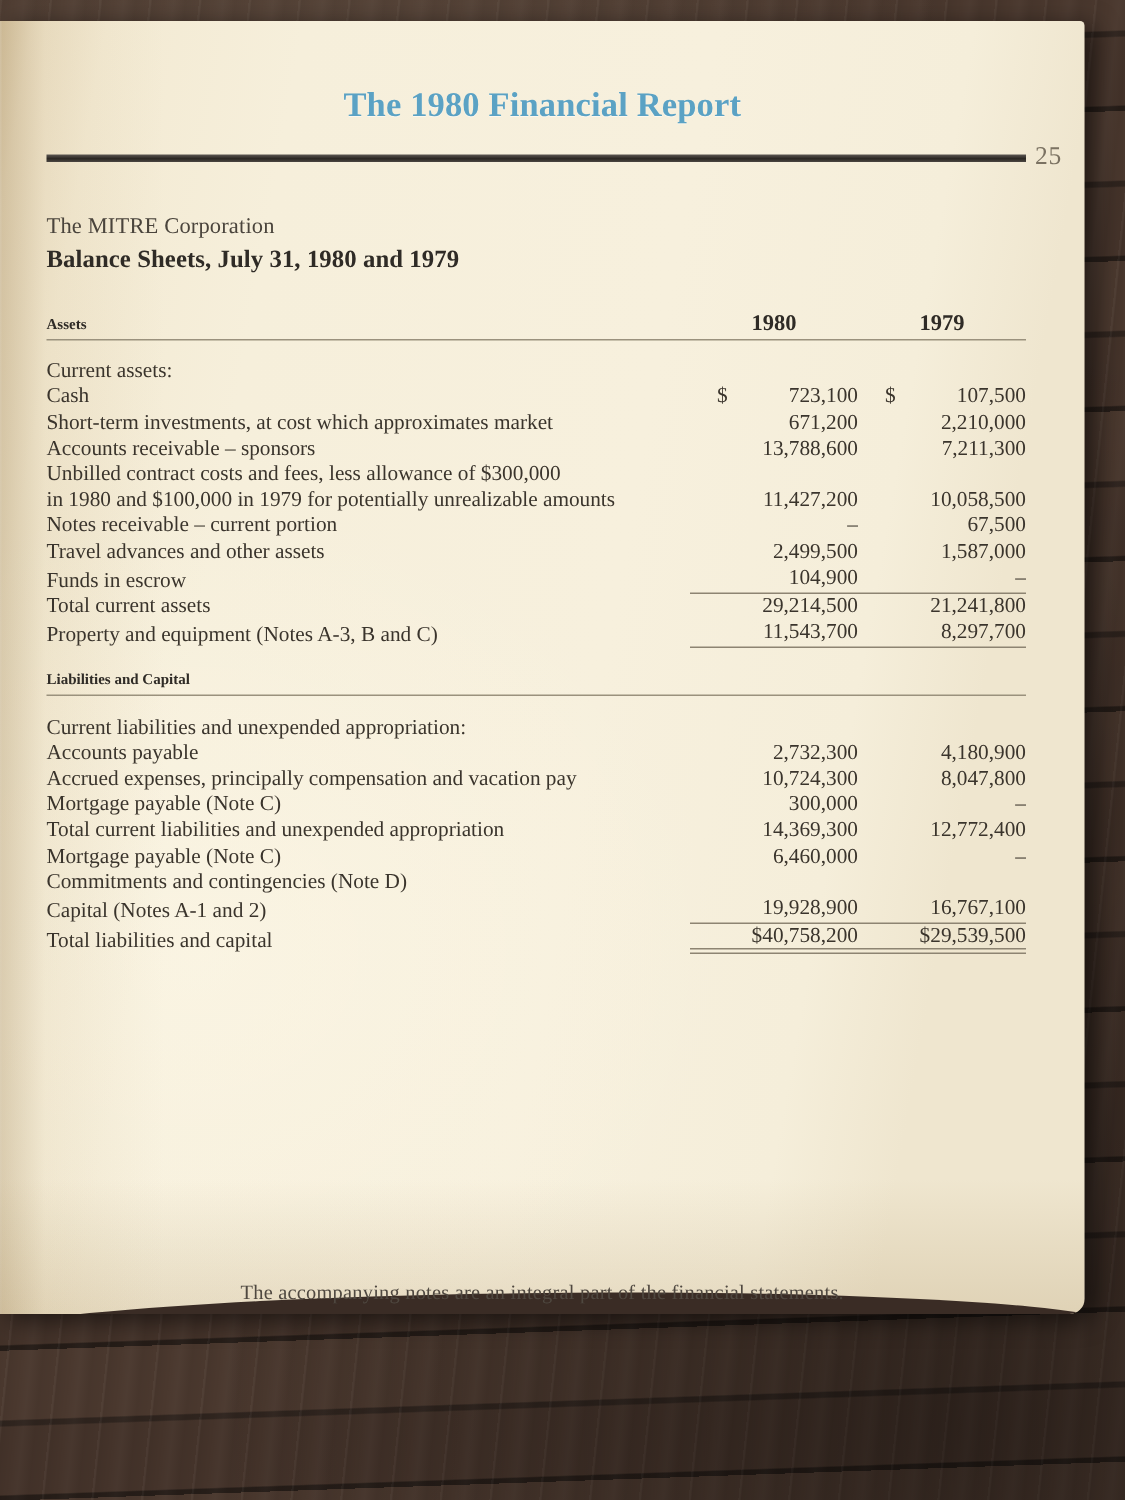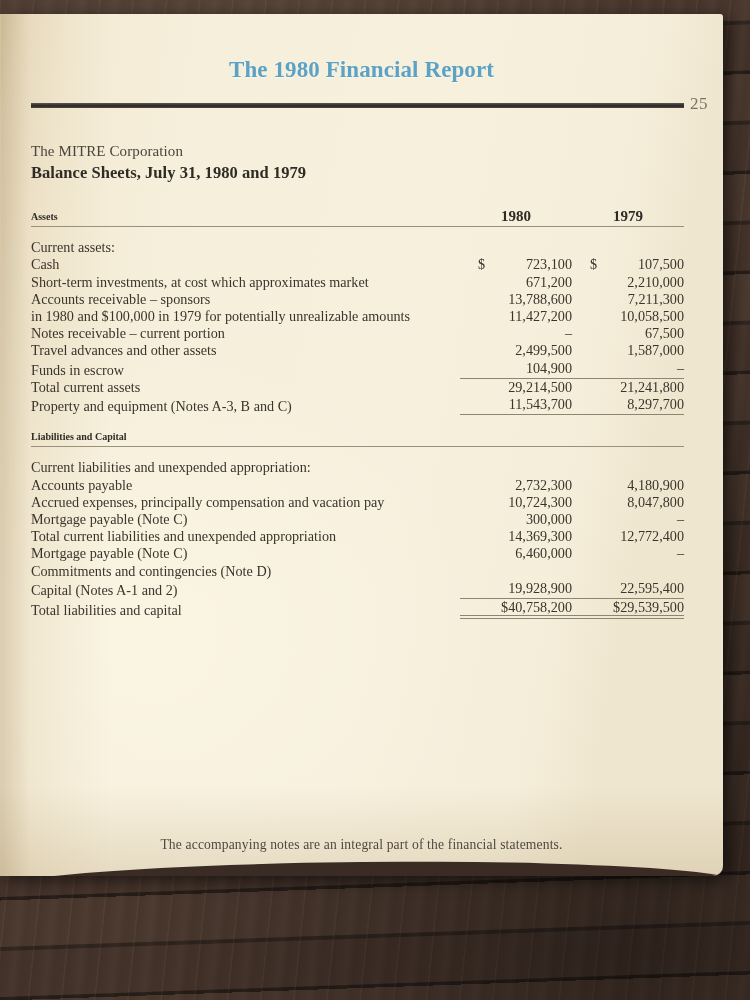--- a/index.html
+++ b/index.html
@@ -201,20 +201,25 @@
             <td class="label i1">Short-term investments, at cost which approximates market</td>
             <td class="num">671,200</td>
             <td class="num">2,210,000</td>
           </tr>
           <tr>
             <td class="label i1">Accounts receivable – sponsors</td>
             <td class="num">13,788,600</td>
             <td class="num">7,211,300</td>
           </tr>
           <tr>
+            <td class="label i1">Unbilled contract costs and fees, less allowance of $300,000</td>
+            <td class="num"></td>
+            <td class="num"></td>
+          </tr>
+          <tr>
             <td class="label i2">in 1980 and $100,000 in 1979 for potentially unrealizable amounts</td>
             <td class="num">11,427,200</td>
             <td class="num">10,058,500</td>
           </tr>
           <tr>
             <td class="label i1">Notes receivable – current portion</td>
             <td class="num">–</td>
             <td class="num">67,500</td>
           </tr>
           <tr>
@@ -282,21 +287,21 @@
             <td class="num">–</td>
           </tr>
           <tr>
             <td class="label i0">Commitments and contingencies (Note D)</td>
             <td class="num"></td>
             <td class="num"></td>
           </tr>
           <tr class="rule-single">
             <td class="label i0">Capital (Notes A-1 and 2)</td>
             <td class="num">19,928,900</td>
-            <td class="num">22,595,400</td>
+            <td class="num">16,767,100</td>
           </tr>
           <tr class="rule-double">
             <td class="label i2">Total liabilities and capital</td>
             <td class="num">$40,758,200</td>
             <td class="num">$29,539,500</td>
           </tr>
         </tbody>
     </table>
 
     <div id="footnote">The accompanying notes are an integral part of the financial statements.</div>

